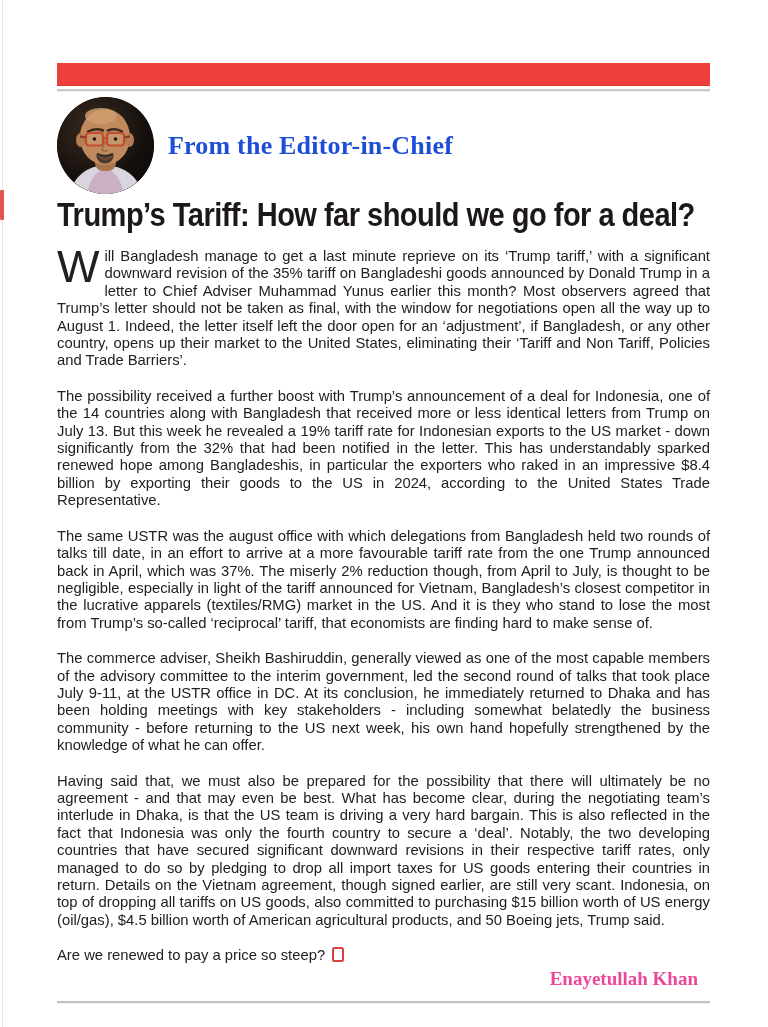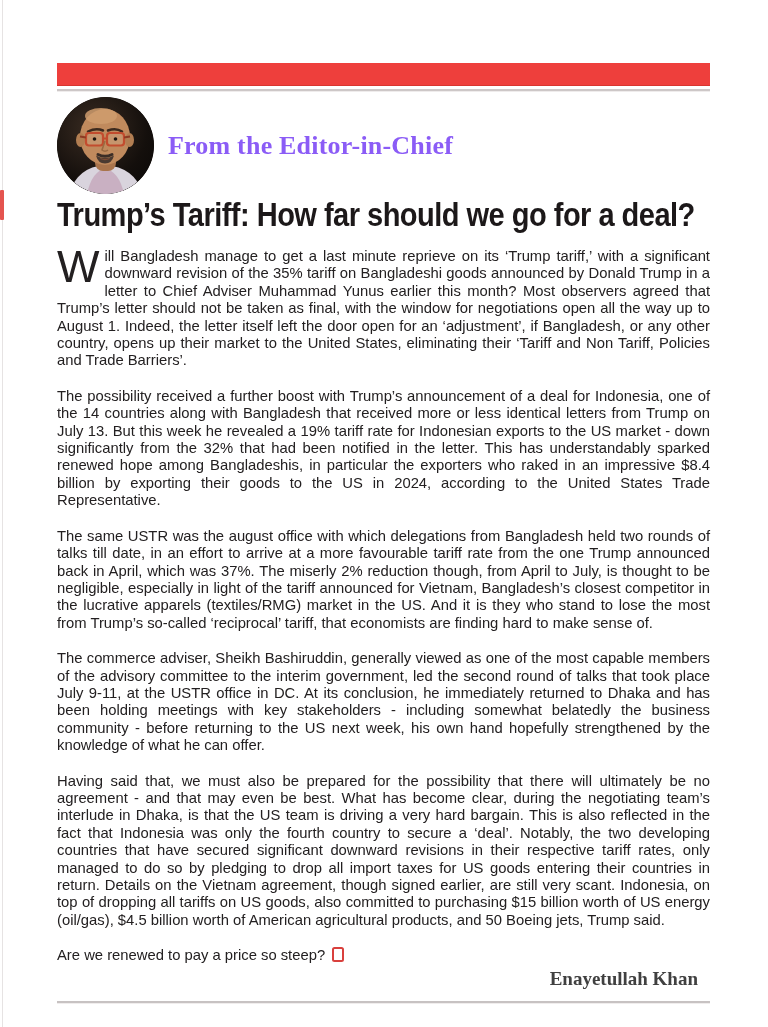--- a/index.html
+++ b/index.html
@@ -16,21 +16,21 @@
   .content{padding:0 58px 0 57px;}
 
   .red-bar{margin-top:63px;height:22px;background:#ee3f3c;border-bottom:1px solid #d8352f;}
   .bar-rule{margin-top:3px;height:2px;background:#cdc7c7;border-bottom:1px solid #efecec;}
 
   .masthead-row{margin-top:5px;display:flex;align-items:center;height:97px;}
   .avatar{width:97px;height:97px;border-radius:50%;overflow:hidden;flex:0 0 auto;background:#120d0b;}
   .masthead-label{
     margin-left:14px;
     font-family:"Liberation Serif",serif;
-    font-weight:700;font-size:26px;color:#8b5cf6;letter-spacing:0.2px;
+    font-weight:700;font-size:26px;color:#1d4ed8;letter-spacing:0.2px;
   }
 
   .title{
     margin:2px 0 0 0;
     font-family:"Liberation Sans",sans-serif;
     font-weight:700;font-size:33px;color:#1c1819;
     letter-spacing:-0.6px;white-space:nowrap;
     transform:scaleX(0.88);transform-origin:0 50%;
   }
 
@@ -47,21 +47,21 @@
   }
   .closing-line{text-align:left;margin-bottom:0 !important;}
   .end-square{
     display:inline-block;width:8px;height:11px;
     border:2.5px solid #d9403d;border-radius:2.5px;
     margin-left:7px;vertical-align:-2px;
   }
   .signature{
     text-align:right;padding-right:12px;margin-top:3px;
     font-family:"Liberation Serif",serif;font-weight:700;
-    font-size:19px;color:#404040;
+    font-size:19px;color:#ec4899;
   }
   .bottom-rule{margin-top:11px;height:2px;background:#c7c2c2;border-bottom:1px solid #f0eded;}
 </style>
 </head>
 <body>
 
 <div class="page">
   <div class="page-edge-line"></div>
   <div class="page-edge-red"></div>
 

